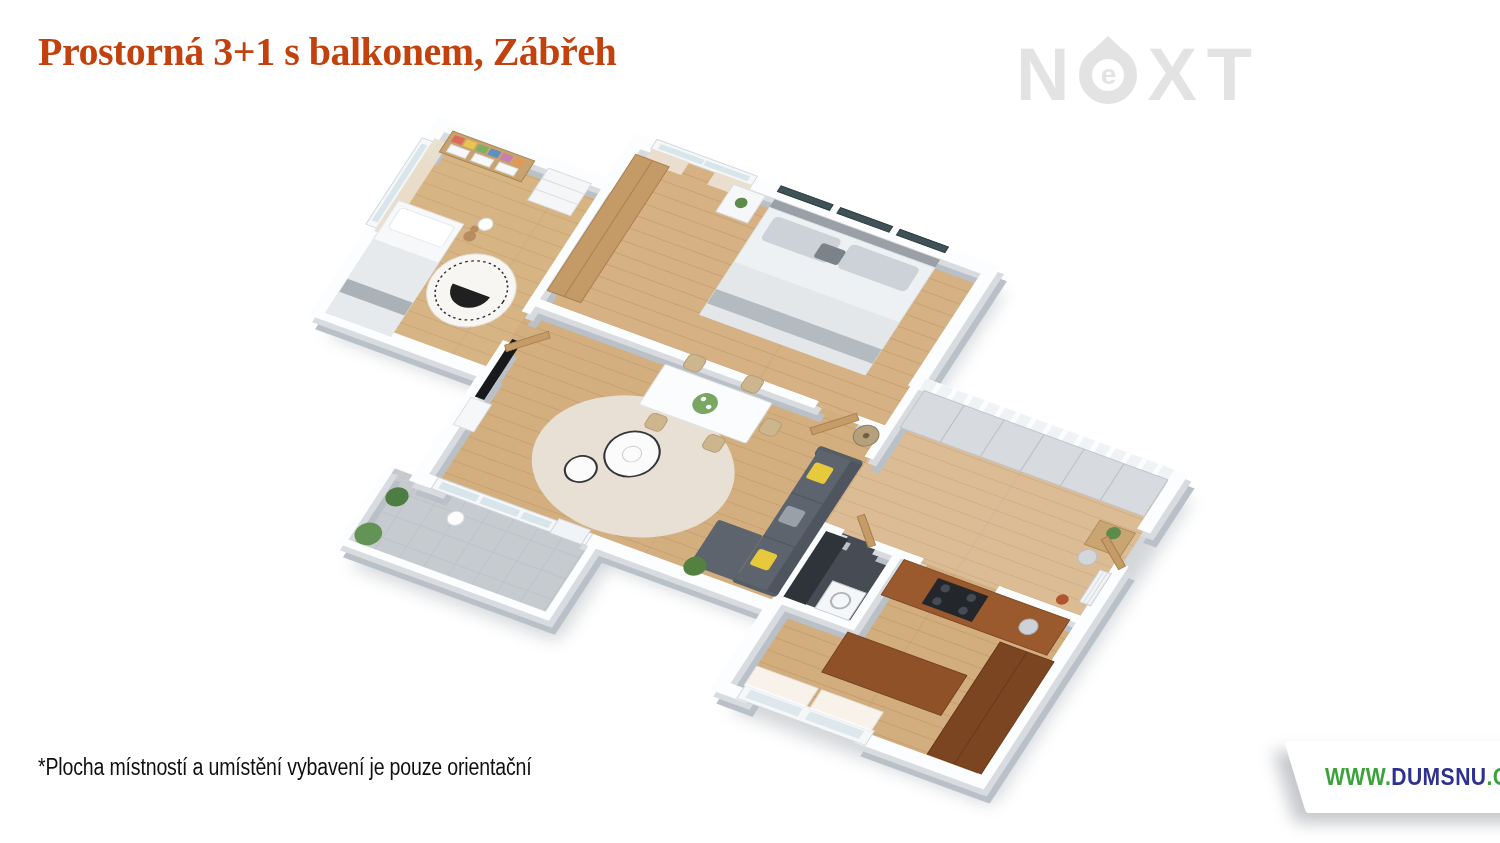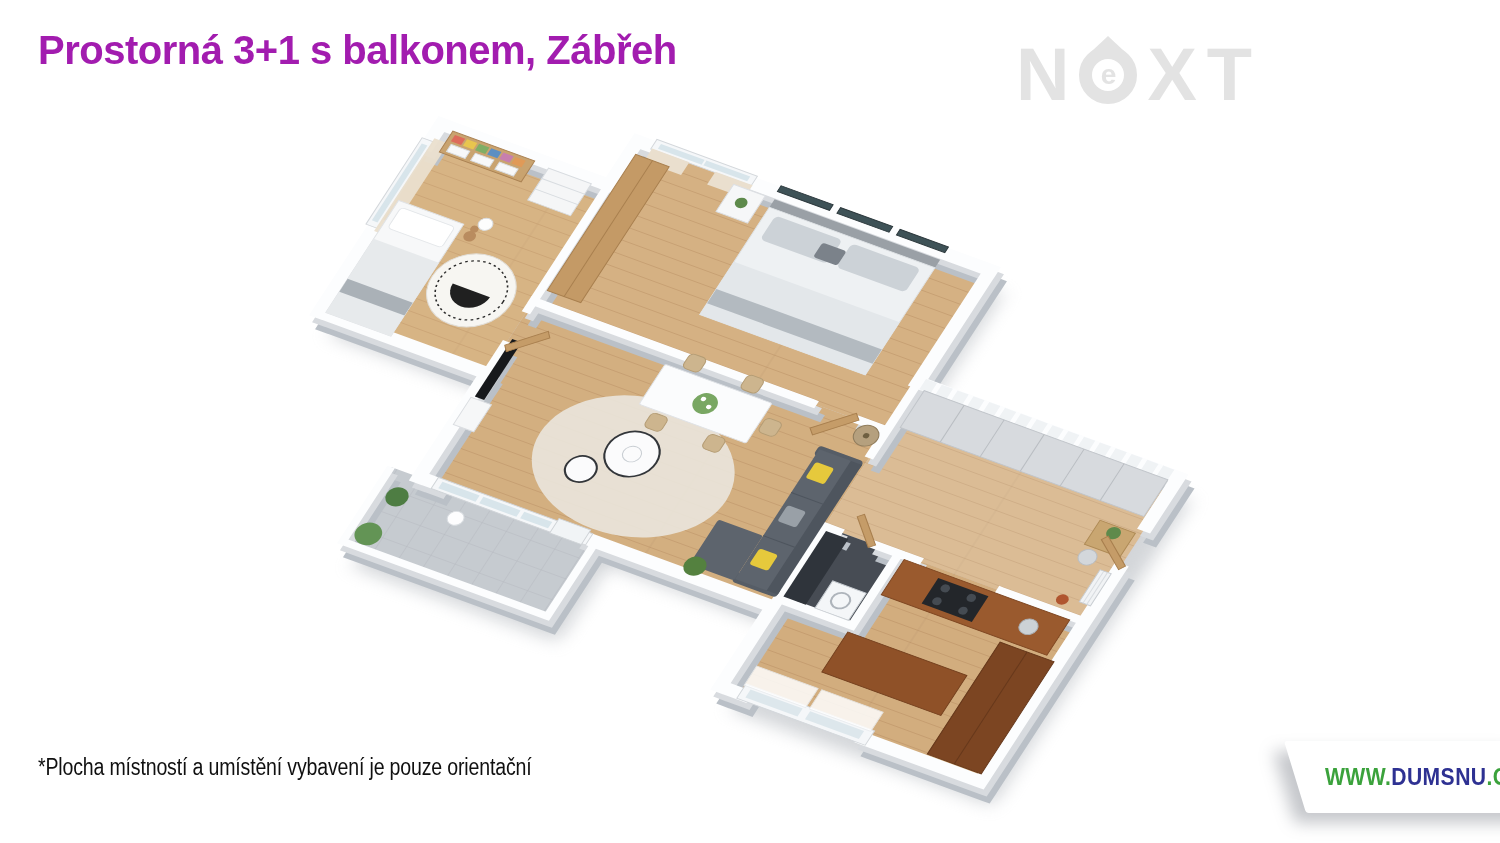--- a/index.html
+++ b/index.html
@@ -1,21 +1,21 @@
 <!DOCTYPE html>
 <html><head>
 <meta charset="utf-8">
 <style>
   html,body{margin:0;padding:0;background:#fff;}
   .page{position:relative;width:1500px;height:843px;background:#fff;overflow:hidden;
         font-family:"Liberation Sans",sans-serif;}
 
   
   .title{position:absolute;left:38px;top:28px;font-size:40px;font-weight:bold;
-         color:#a21caf;letter-spacing:-0.5px;white-space:nowrap;}
+         color:#c2410c;letter-spacing:-0.5px;white-space:nowrap;font-family:Liberation Serif, serif;}
 
   
   .watermark{position:absolute;left:1016px;top:46px;display:flex;align-items:flex-end;
              gap:10px;color:#e3e3e3;font-weight:bold;}
   .wm-letter{font-size:74px;line-height:58px;height:58px;display:block;}
   .wm-ring{position:relative;width:58px;height:58px;border:13px solid #e3e3e3;border-radius:50%;
            box-sizing:border-box;display:flex;align-items:center;justify-content:center;}
   .wm-e{font-size:28px;line-height:1;color:#e3e3e3;}
   .wm-caret{position:absolute;top:-23px;left:50%;transform:translateX(-50%);
             width:0;height:0;border-left:16px solid transparent;border-right:16px solid transparent;

